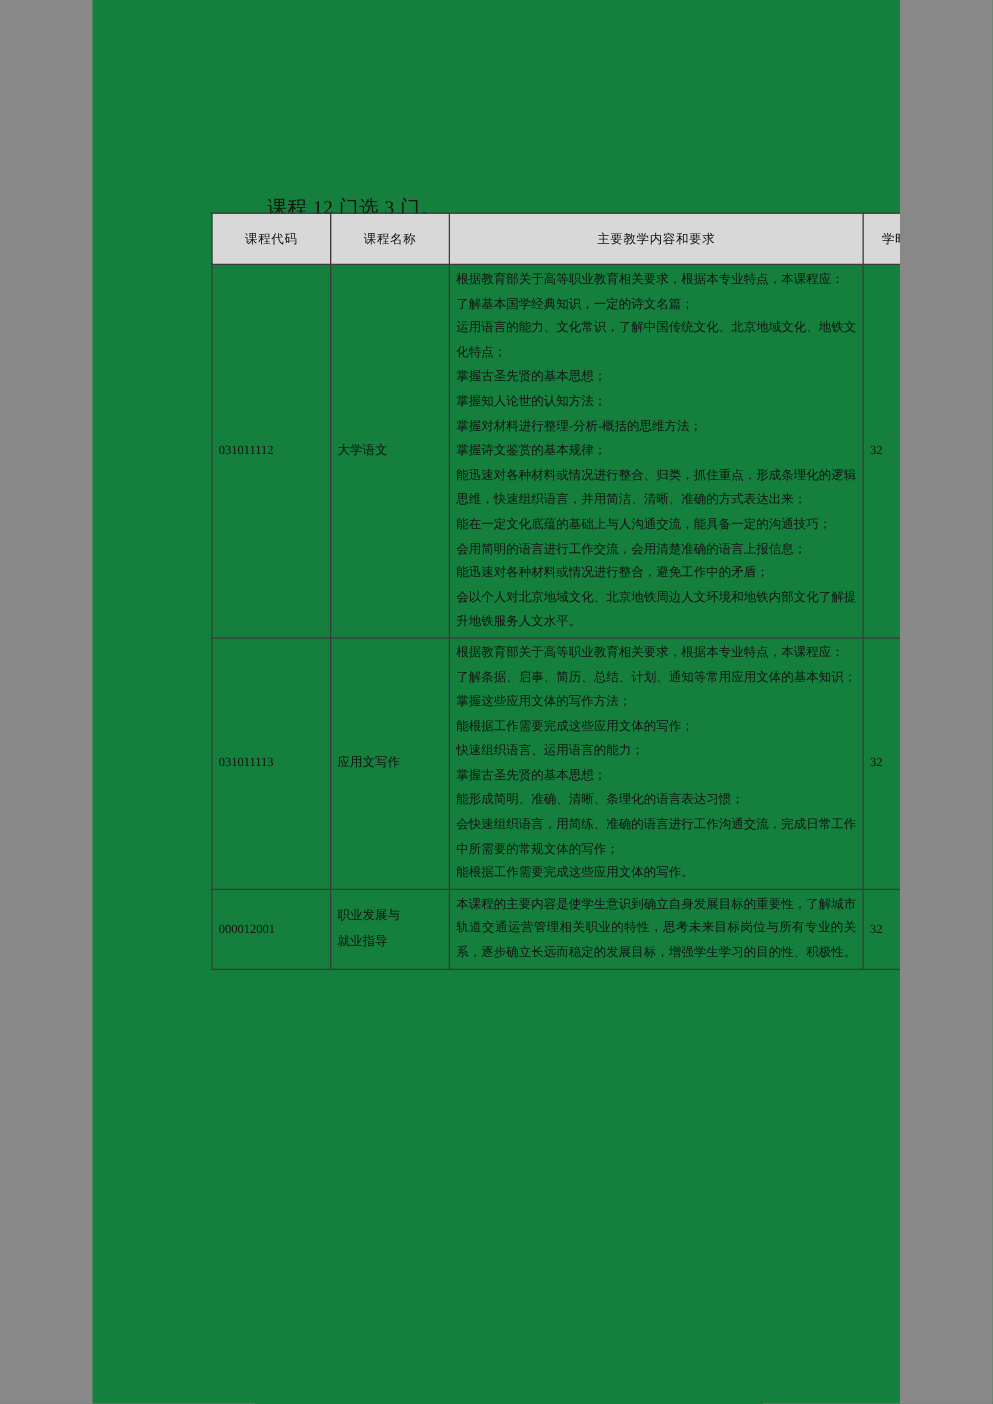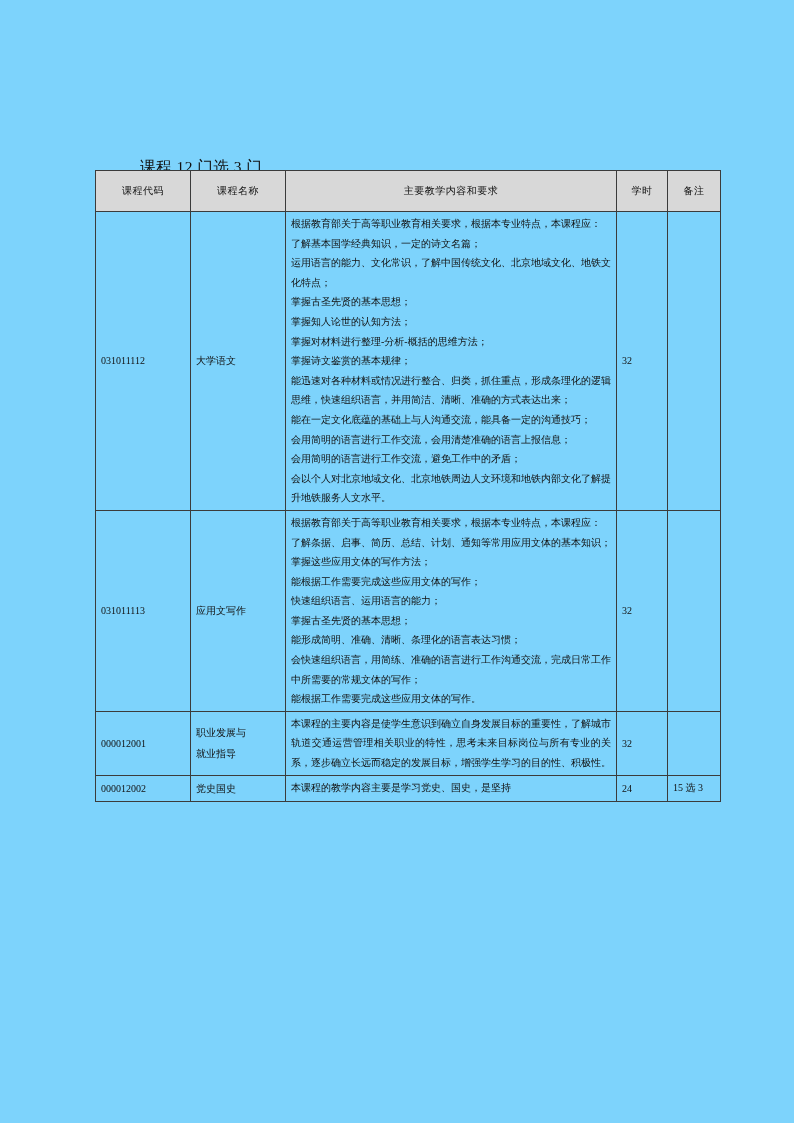--- a/index.html
+++ b/index.html
@@ -1,21 +1,21 @@
 <!DOCTYPE html>
 <html><head>
 <meta charset="utf-8">
 <style>
   html,body { margin:0; padding:0; background:#888; }
   .page {
     position: relative;
-    width: 794px;
+    width: 646px;
     height: 1123px;
     margin: 0 auto;
-    background: #7dd3fc;
+    background: #15803d;
     font-family: "Liberation Serif", "DejaVu Serif", serif;
     color: #111111;
     overflow: hidden;
   }
   .intro {
     position: absolute;
     left: 140px;
     top: 141px;
     font-size: 15.5px;
     line-height: 20px;
@@ -94,21 +94,21 @@
             <div class="line">根据教育部关于高等职业教育相关要求，根据本专业特点，本课程应：</div>
             <div class="line">了解基本国学经典知识，一定的诗文名篇；</div>
             <div class="line">运用语言的能力、文化常识，了解中国传统文化、北京地域文化、地铁文化特点；</div>
             <div class="line">掌握古圣先贤的基本思想；</div>
             <div class="line">掌握知人论世的认知方法；</div>
             <div class="line">掌握对材料进行整理-分析-概括的思维方法；</div>
             <div class="line">掌握诗文鉴赏的基本规律；</div>
             <div class="line">能迅速对各种材料或情况进行整合、归类，抓住重点，形成条理化的逻辑思维，快速组织语言，并用简洁、清晰、准确的方式表达出来；</div>
             <div class="line">能在一定文化底蕴的基础上与人沟通交流，能具备一定的沟通技巧；</div>
             <div class="line">会用简明的语言进行工作交流，会用清楚准确的语言上报信息；</div>
-            <div class="line">会用简明的语言进行工作交流，避免工作中的矛盾；</div>
+            <div class="line">能迅速对各种材料或情况进行整合，避免工作中的矛盾；</div>
             <div class="line">会以个人对北京地域文化、北京地铁周边人文环境和地铁内部文化了解提升地铁服务人文水平。</div>
           </td>
           <td class="cell-hours">32</td>
           <td class="cell-note"></td>
         </tr>
         <tr>
           <td class="cell-code">031011113</td>
           <td class="cell-name">应用文写作</td>
           <td class="cell-content">
             <div class="line">根据教育部关于高等职业教育相关要求，根据本专业特点，本课程应：</div>
@@ -127,25 +127,16 @@
         <tr>
           <td class="cell-code">000012001</td>
           <td class="cell-name">职业发展与
 就业指导</td>
           <td class="cell-content">
             <div class="line">本课程的主要内容是使学生意识到确立自身发展目标的重要性，了解城市轨道交通运营管理相关职业的特性，思考未来目标岗位与所有专业的关系，逐步确立长远而稳定的发展目标，增强学生学习的目的性、积极性。</div>
           </td>
           <td class="cell-hours">32</td>
           <td class="cell-note"></td>
         </tr>
-        <tr>
-          <td class="cell-code">000012002</td>
-          <td class="cell-name">党史国史</td>
-          <td class="cell-content">
-            <div class="line">本课程的教学内容主要是学习党史、国史，是坚持</div>
-          </td>
-          <td class="cell-hours">24</td>
-          <td class="cell-note">15 选 3</td>
-        </tr>
       </tbody>
   </table>
 
 </div>
 
 </body></html>

